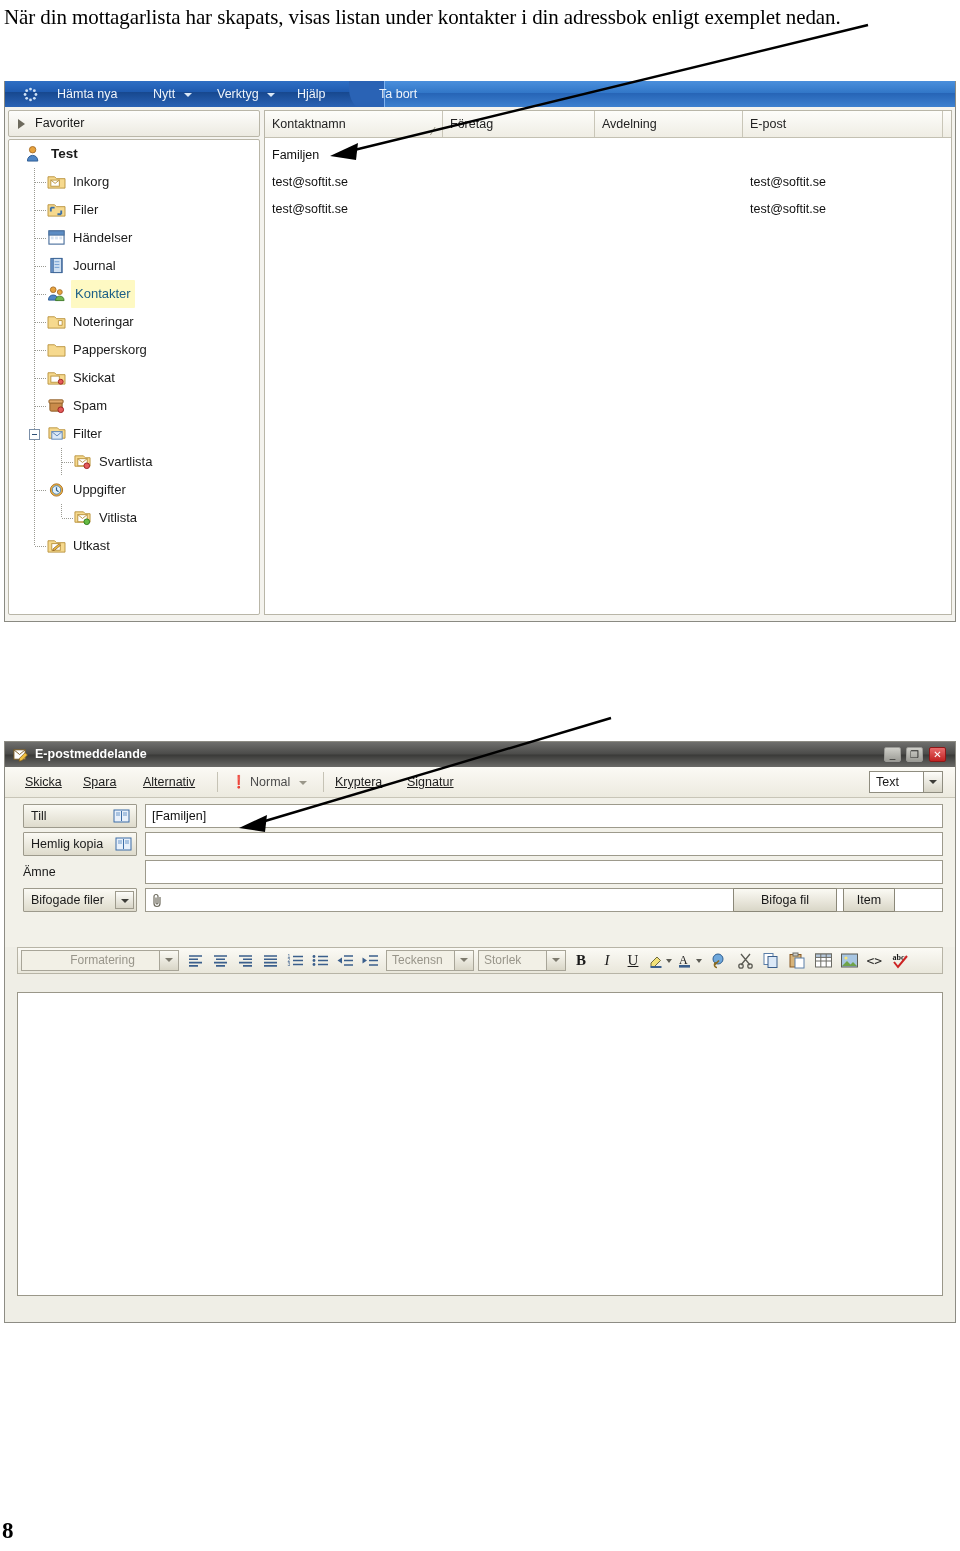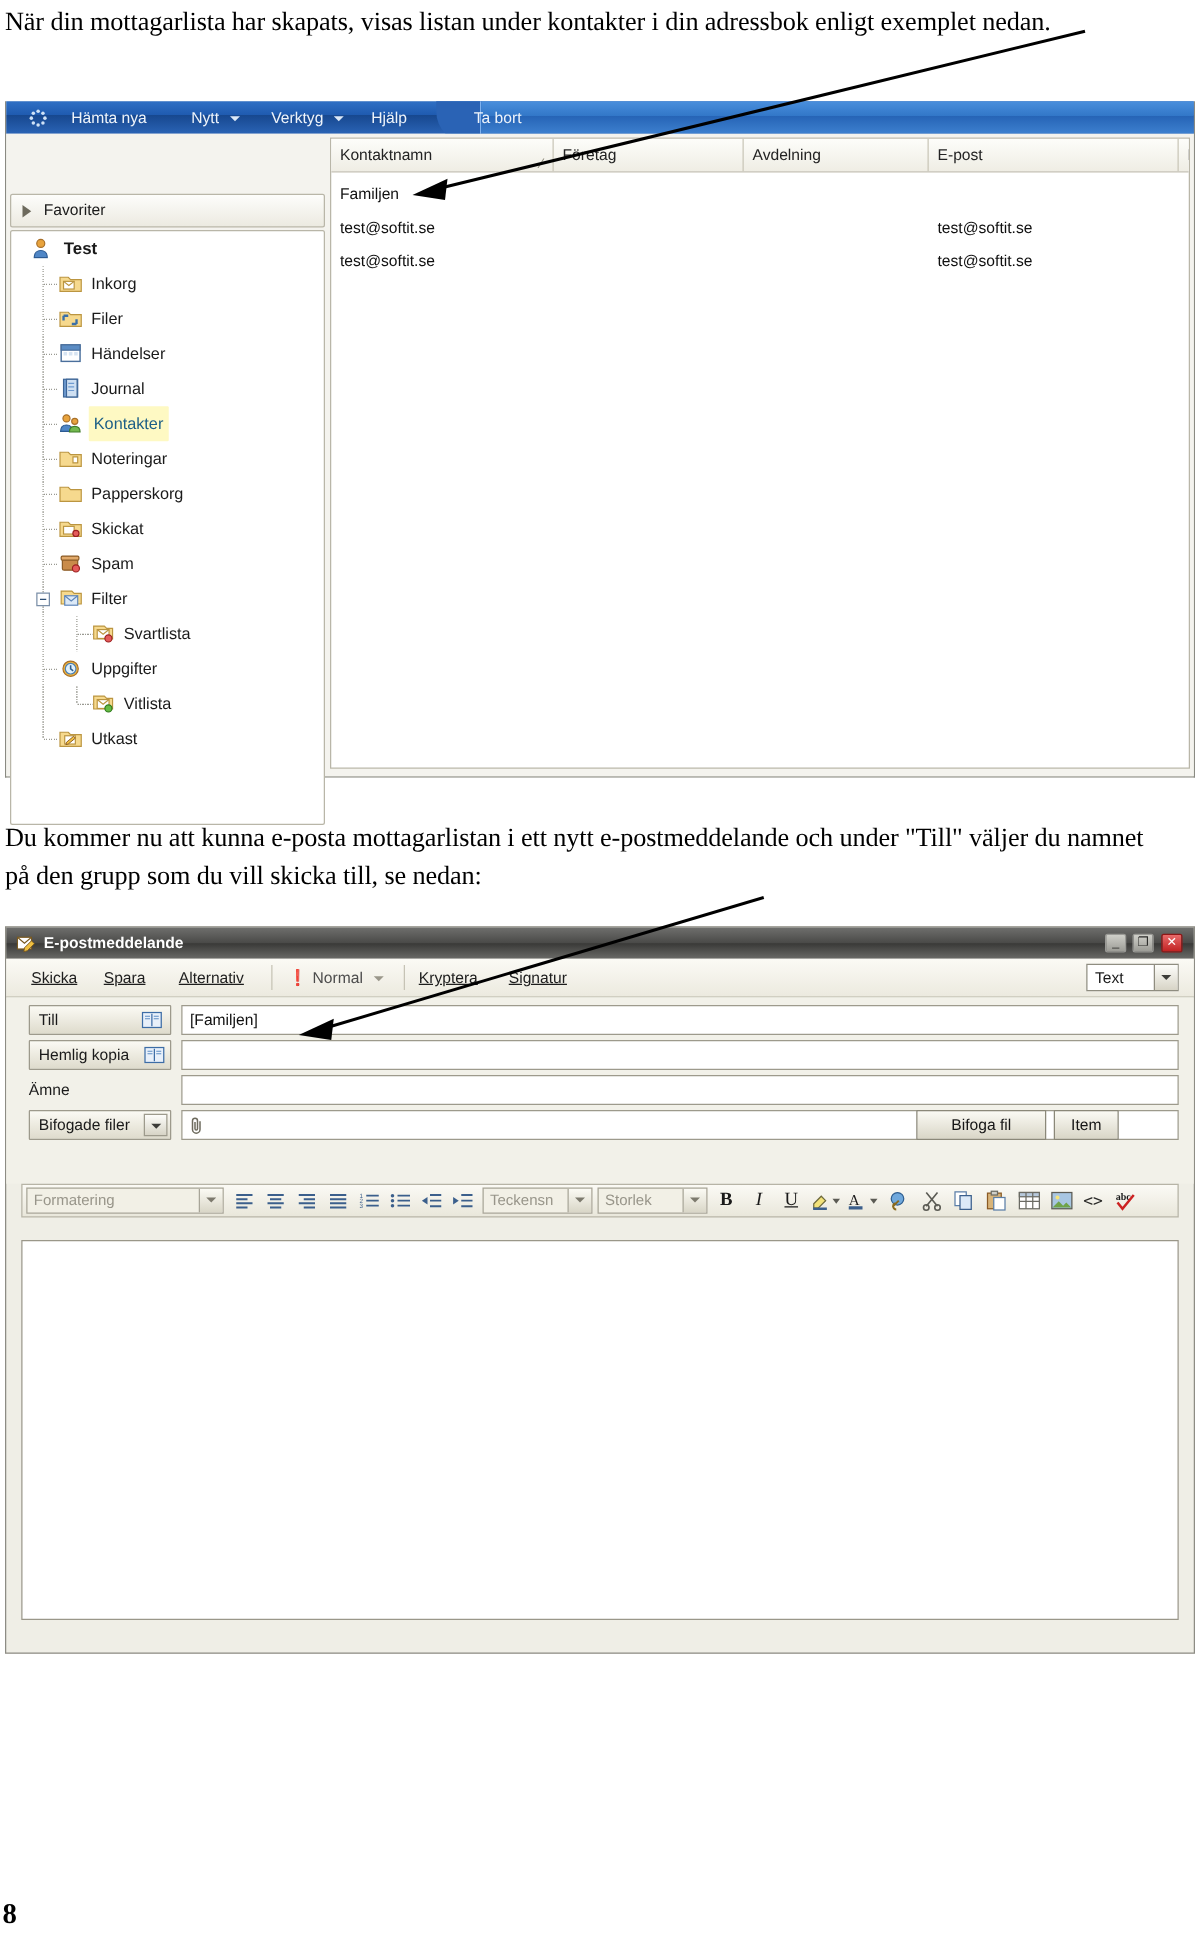--- a/index.html
+++ b/index.html
@@ -61,21 +61,21 @@
     border-top:4px solid #dce9f7;
   }
   #ab-refresh-icon{
     position:absolute;left:18px;top:6px;width:15px;height:15px;
   }
 
   #ab-body{position:relative;width:100%;height:514px;background:#f4f3ee;}
 
   
   #ab-tree-pane{
-    position:absolute;left:3px;top:3px;width:252px;height:505px;margin-top:45px;
+    position:absolute;left:3px;top:3px;width:252px;height:505px;
   }
   #ab-favoriter{
     position:relative;height:25px;
     background:linear-gradient(to bottom,#fdfdfb,#eceae1);
     border:1px solid #b9b6a8;border-radius:2px;
     font-family:"Liberation Sans", sans-serif;font-size:12.5px;color:#1a1a1a;
     line-height:25px;
   }
   #ab-favoriter .tri{
     position:absolute;left:9px;top:8px;width:0;height:0;
@@ -546,21 +546,20 @@
       </div>
 
     </div>
   </div>
 
   <svg class="annot" style="left:320px;top:20px;width:560px;height:150px;" viewBox="0 0 560 150">
     <line x1="548" y1="5" x2="26" y2="132" stroke="#000" stroke-width="2.4"></line>
     <polygon points="10,136 38,123 36,140" fill="#000"></polygon>
   </svg>
 
-  <div class="para" id="para-mid">Du kommer nu att kunna e-posta mottagarlistan i ett nytt e-postmeddelande och under "Till" väljer du namnet på den grupp som du vill skicka till, se nedan:</div>
 
   <div class="win" id="win-compose">
 
     <div id="cp-titlebar">
       <svg id="cp-title-icon" viewBox="0 0 16 16">
         <rect x="1" y="3" width="12" height="10" fill="#fff" stroke="#7a5a20"></rect>
         <path d="M1 3l6 5 6-5" fill="none" stroke="#7a5a20"></path>
         <path d="M7 12l6-6 2.5 2.5-6 6-3 .8z" fill="#f0c040" stroke="#7a5a20" stroke-width=".8"></path>
       </svg>
       <div id="cp-title-text">E-postmeddelande</div>
@@ -643,21 +642,21 @@
           <svg style="position:absolute;left:4px;top:4px;width:14px;height:15px;" viewBox="0 0 14 15">
             <path d="M10 4v6.5a3 3 0 0 1-6 0V3.5a2 2 0 0 1 4 0V10a1 1 0 0 1-2 0V4.5" fill="none" stroke="#6d6a5d" stroke-width="1.2"></path>
           </svg>
         </div>
         <div class="attach-btn" style="right:118px;width:104px;">Bifoga fil</div>
         <div class="attach-btn" style="right:60px;width:52px;">Item</div>
       </div>
     </div>
 
     <div id="cp-fmtbar">
-      <div class="fmt-combo" style="left:3px;width:158px;">
+      <div class="fmt-combo" style="left:3px;width:158px;text-align:center;">
         <span>Formatering</span>
         <span class="dd"></span>
       </div>
 
       <svg class="fmt-ico" style="left:168px;" viewBox="0 0 19 17">
         <g stroke="#3b5f8c" stroke-width="1.6">
             <path d="M3 4h13M3 7.3h9M3 10.6h13M3 13.9h9"></path>
           </g>
       </svg>
       <svg class="fmt-ico" style="left:193px;" viewBox="0 0 19 17">

